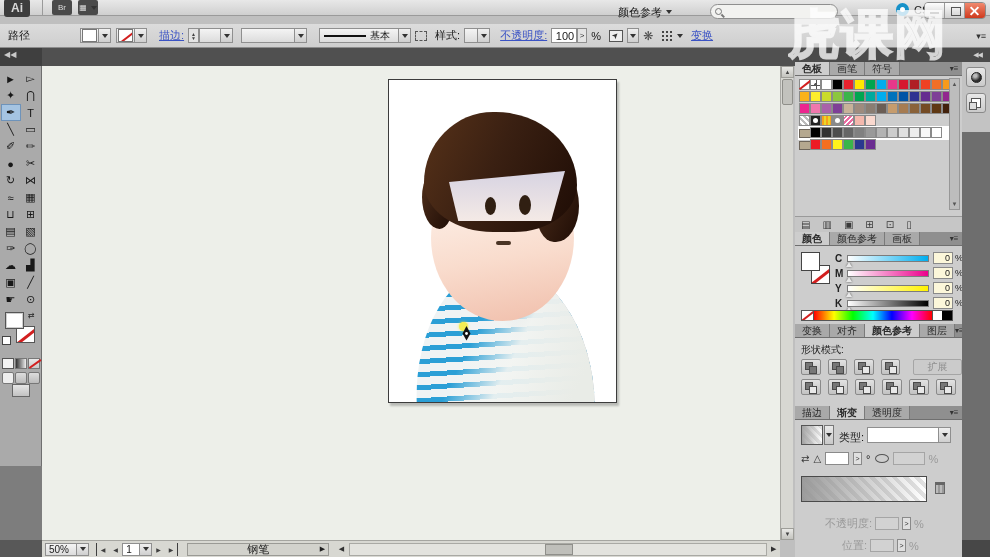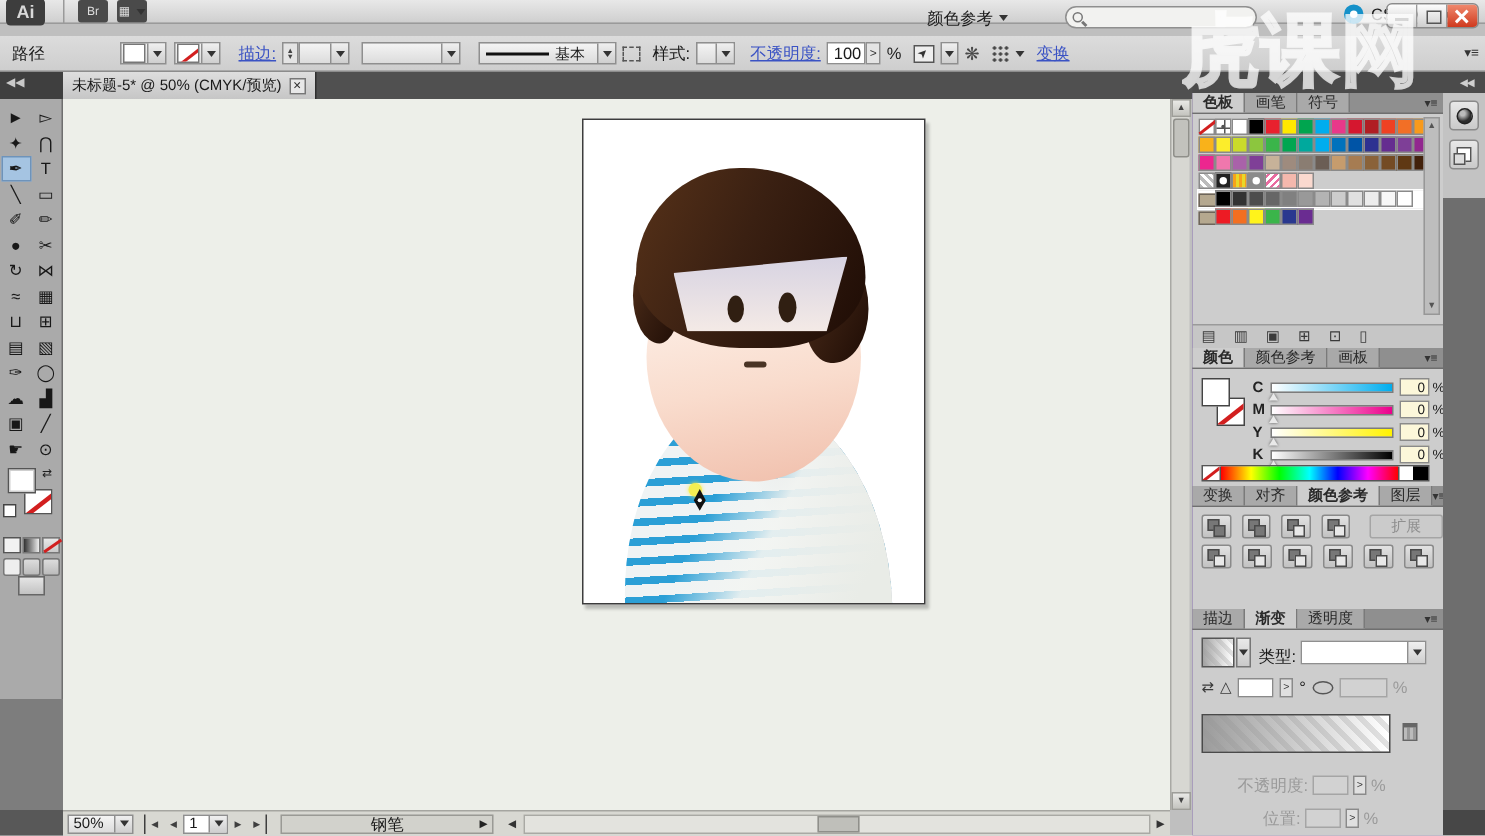--- a/index.html
+++ b/index.html
@@ -361,24 +361,20 @@
   <span class="cb-icon">
       <span class="dots-grid"></span>
       <span class="dd-arrow"></span>
     </span>
   <span class="cb-label link">变换</span>
   <span style="margin-left:auto; margin-right:4px; color:#333; font-size:9px;">▾≡</span>
 </div>
 
 <div id="tabbar" class="abs">
   <div id="tabbar-left">◀◀</div>
-  <div id="doc-tab">
-    <span>未标题-5* @ 50% (CMYK/预览)</span>
-    <span id="tab-close">✕</span>
-  </div>
 </div>
 
 <div id="toolbar" class="abs">
   <div id="tools">
       <div class="tool">►</div>
       <div class="tool">▻</div>
       <div class="tool">✦</div>
       <div class="tool">⋂</div>
       <div class="tool sel">✒</div>
       <div class="tool">T</div>
@@ -647,20 +643,21 @@
   </div>
 
   <div class="ptabs" id="pf-tabs">
       <div class="ptab">变换</div>
       <div class="ptab">对齐</div>
       <div class="ptab active">颜色参考</div>
       <div class="ptab">图层</div>
       <div class="pmenu">▾≡</div>
     </div>
   <div class="pbody" id="pf-body">
+    <div class="pf-label">形状模式:</div>
     <div class="pf-row" id="shape-modes-row">
         <div class="pf-btn fill">
           <i class="b"></i>
           <i class="f"></i>
         </div>
         <div class="pf-btn fill">
           <i class="b"></i>
           <i class="f"></i>
         </div>
         <div class="pf-btn">

